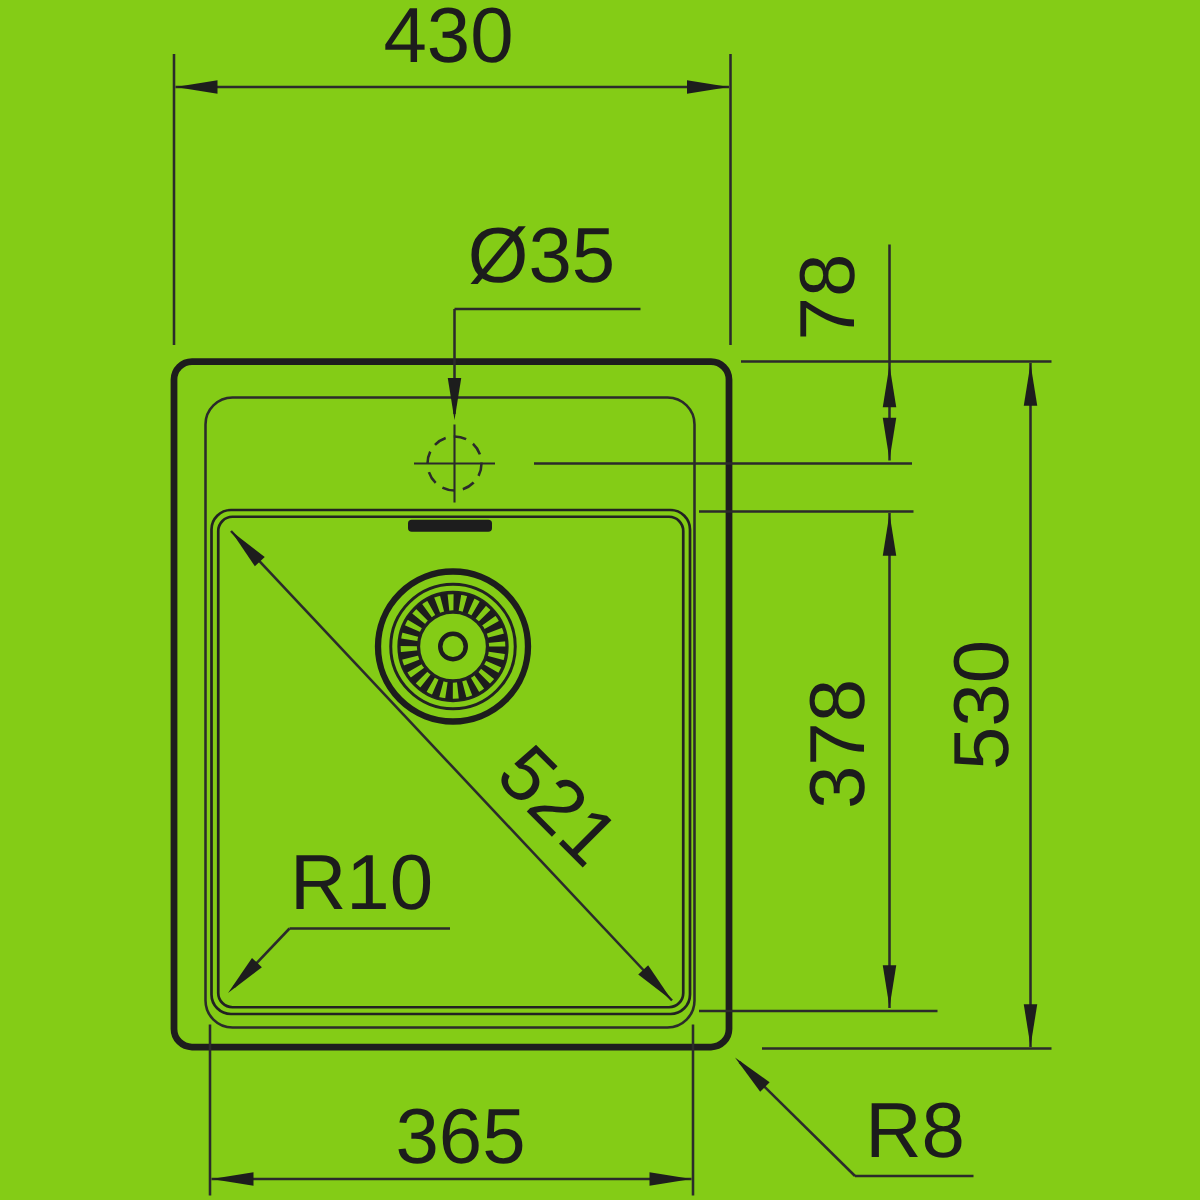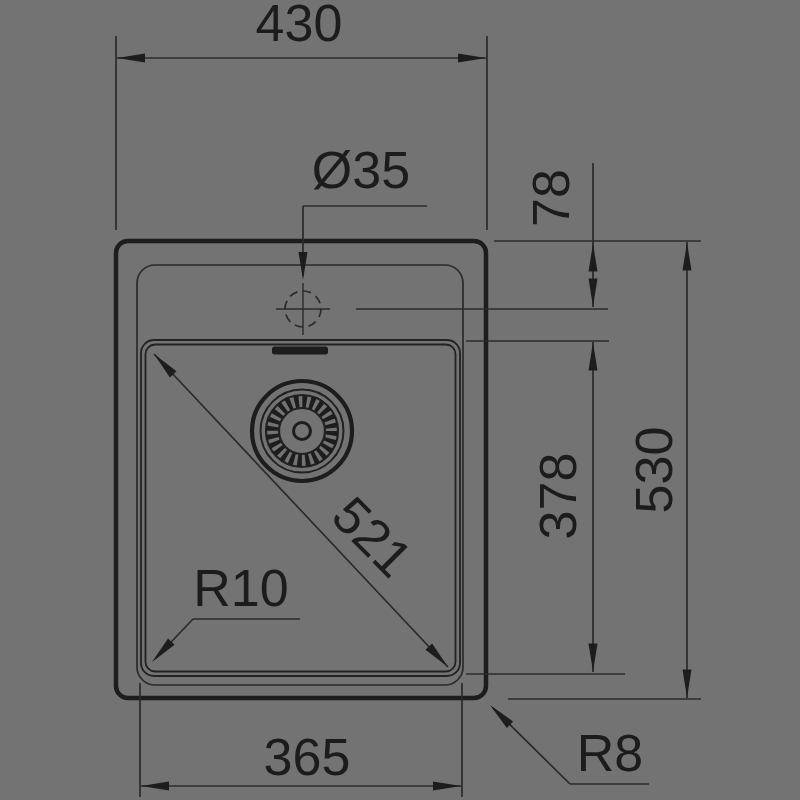--- a/index.html
+++ b/index.html
@@ -4,21 +4,21 @@
 <style>
   html, body {
     margin: 0;
     padding: 0;
     background: #ffffff;
   }
   .canvas {
     position: relative;
     width: 800px;
     height: 800px;
-    background: #737373;
+    background: #84cc16;
     overflow: hidden;
   }
   svg {
     display: block;
     width: 800px;
     height: 800px;
   }
   .thin  { stroke: #2b2b2b; stroke-width: 1.7; fill: none; }
   .hair  { stroke: #2b2b2b; stroke-width: 1.4; fill: none; }
   .bold  { stroke: #1d1d1d; stroke-width: 4.5; fill: none; }

